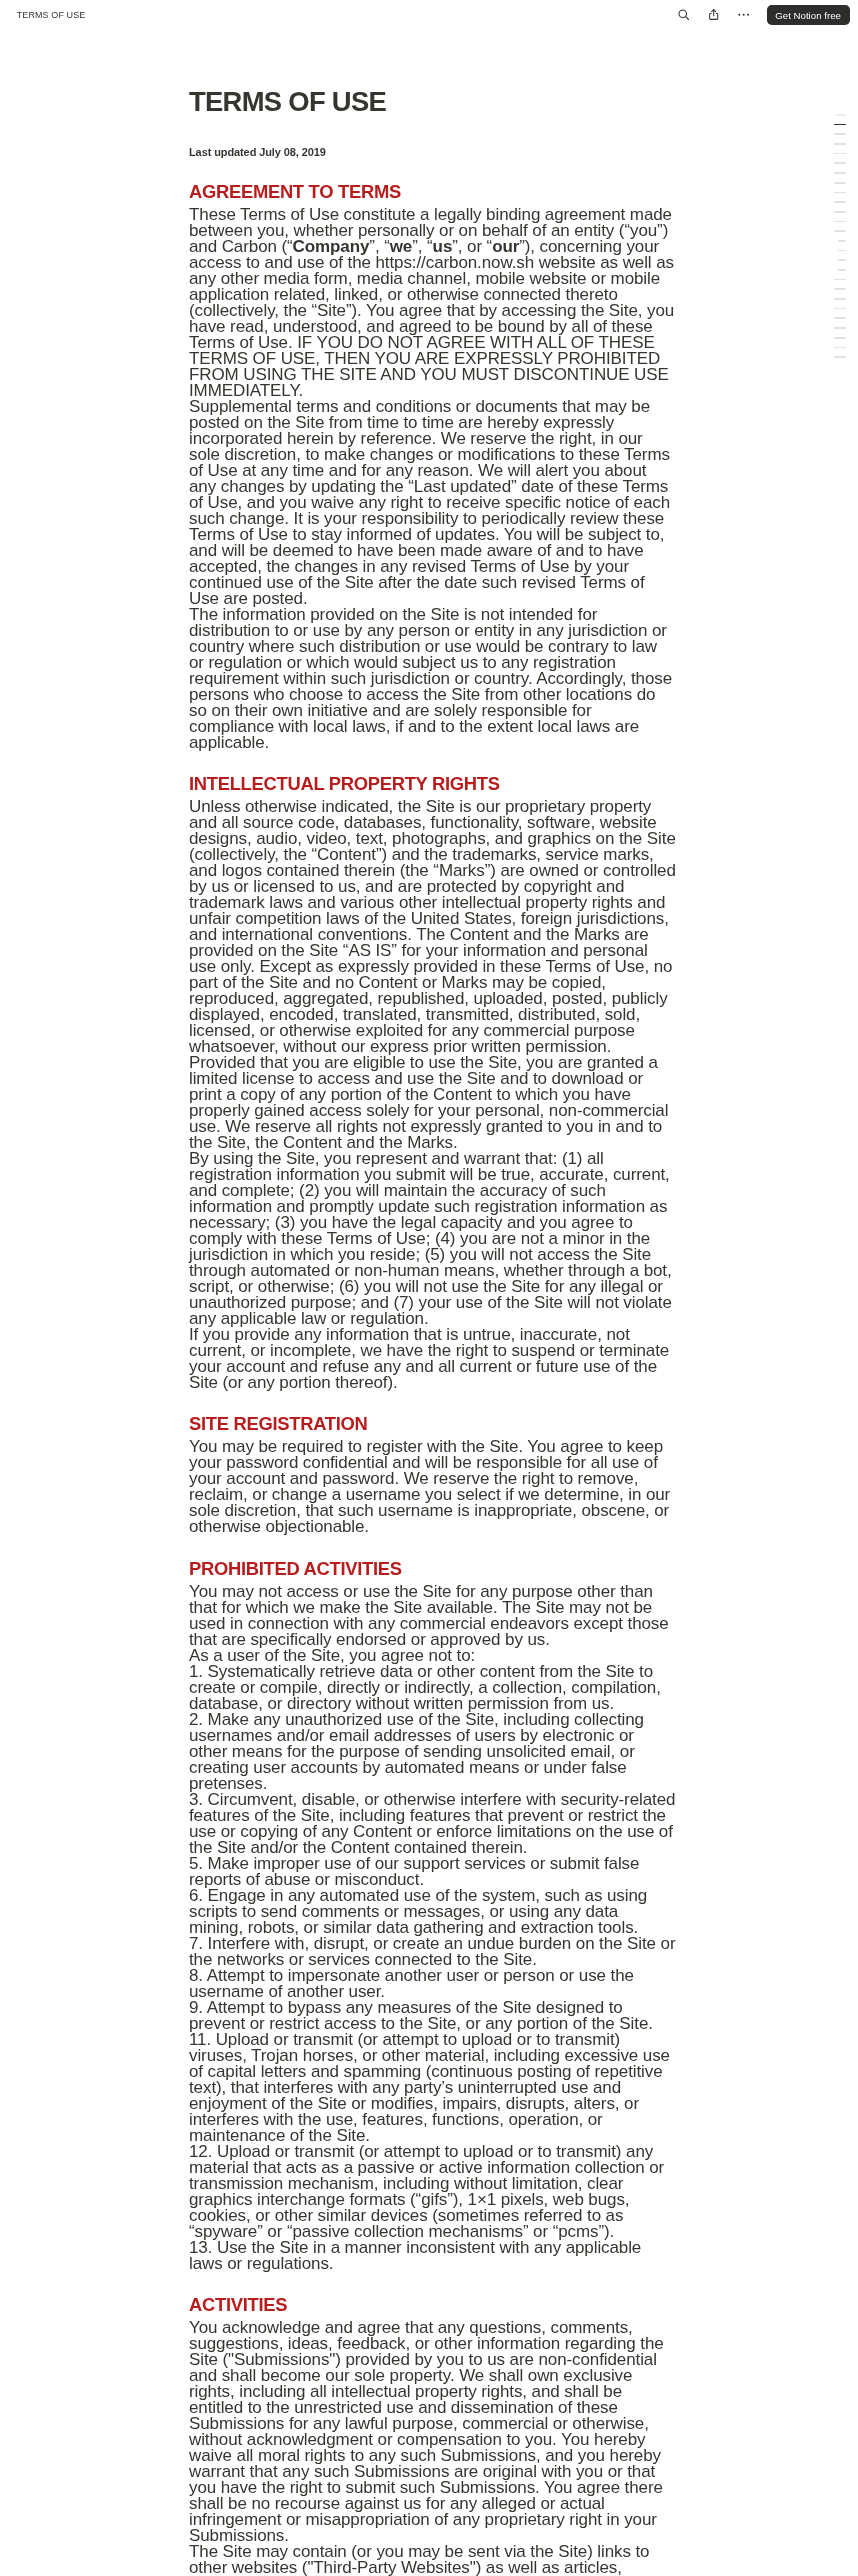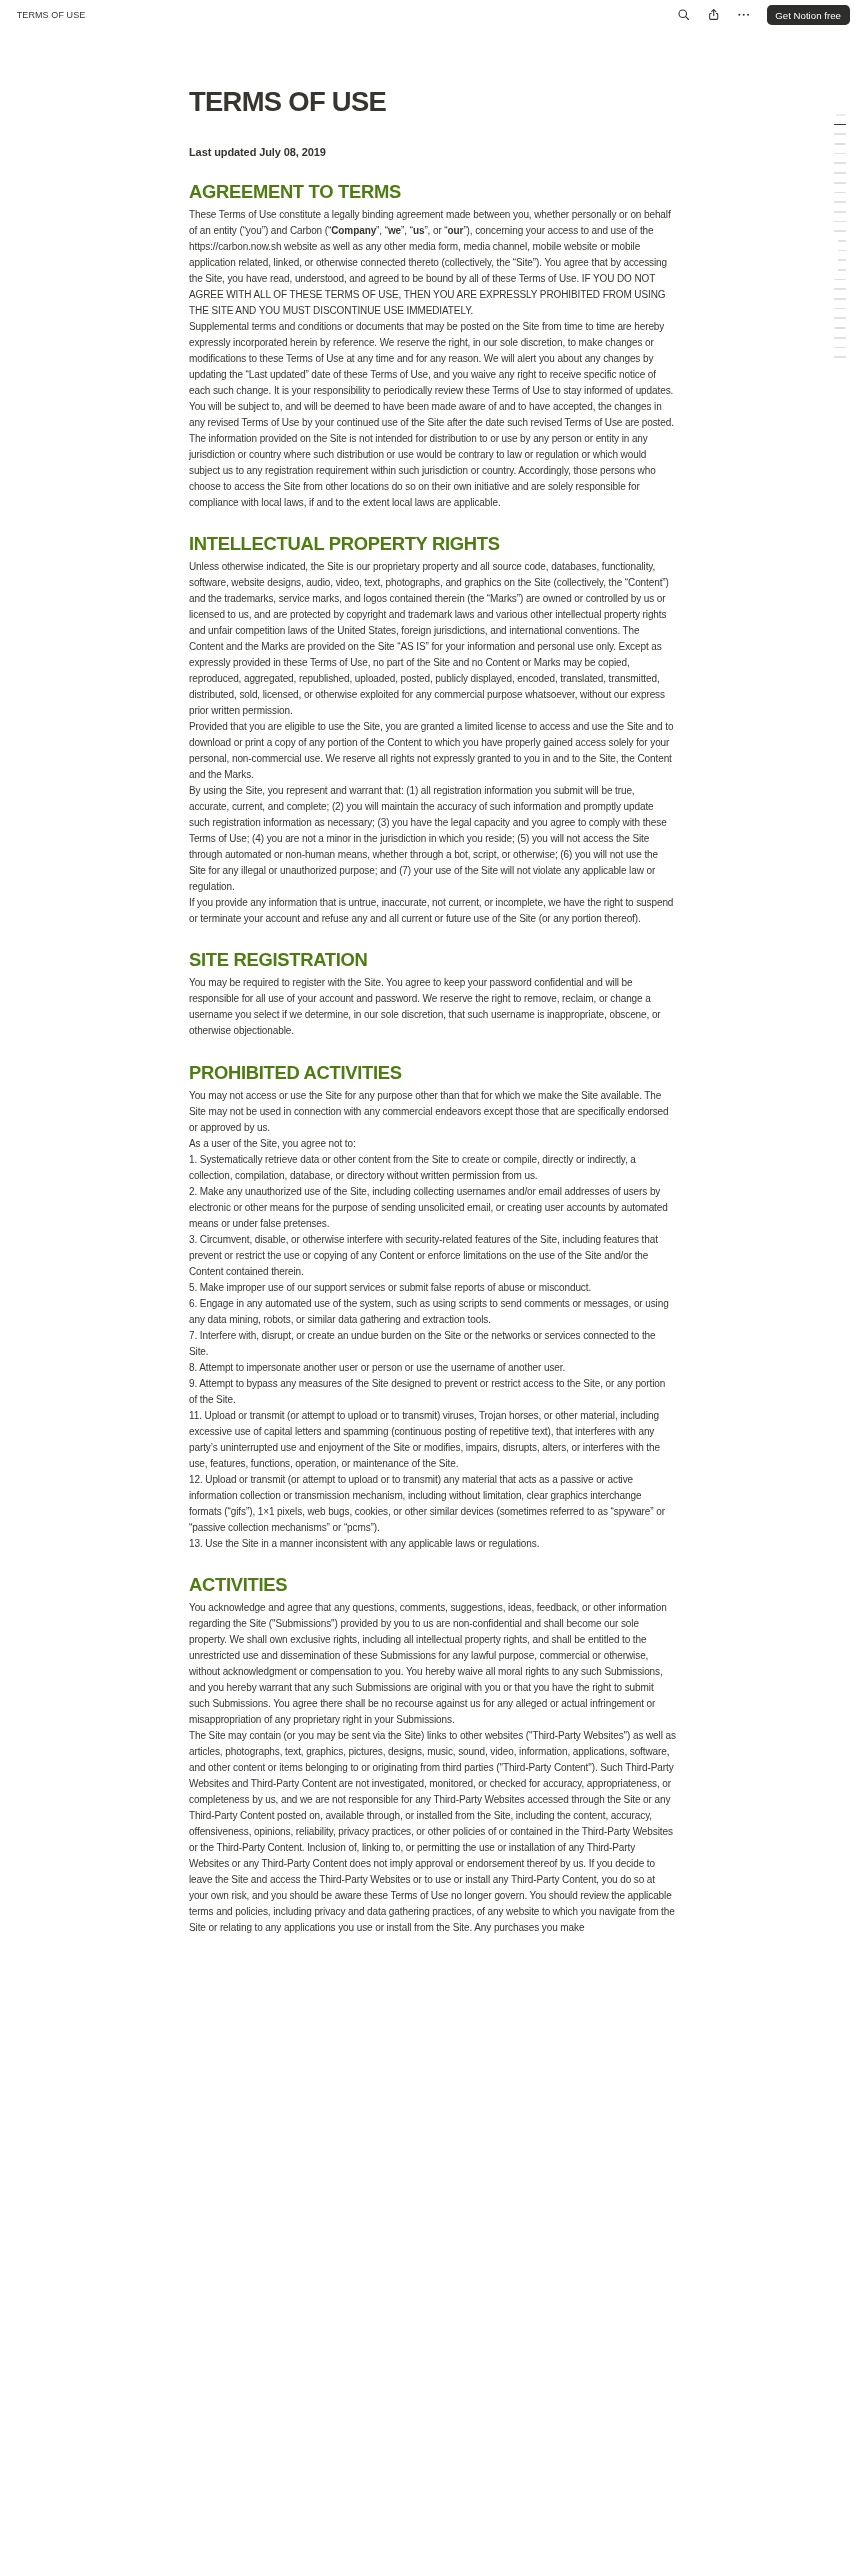--- a/index.html
+++ b/index.html
@@ -34,24 +34,24 @@
   }
   .doc h1 {
     margin-top:56px; font-size:27.4px; font-weight:700;
     letter-spacing:-0.7px; line-height:1.2; color:#37352f;
   }
   .last-updated {
     margin-top:27.4px; font-size:11px; font-weight:700; letter-spacing:-0.1px;
   }
   .doc h2 {
     margin:21.4px 0 4px; font-size:18.4px; font-weight:700;
-    letter-spacing:-0.3px; line-height:1.25; color:#4d7c0f;
+    letter-spacing:-0.3px; line-height:1.25; color:#b91c1c;
   }
   .doc p {
-    margin:0 0; font-size:10px; line-height:16px;
+    margin:0 0; font-size:17px; line-height:16px;
     letter-spacing:-0.1px; color:#37352f;
   }
   .doc p strong { font-weight:700; }
 
   
   .outline {
     position:absolute; top:114px; right:13.4px;
     display:flex; flex-direction:column; align-items:flex-start;
   }
   .outline .dash {

